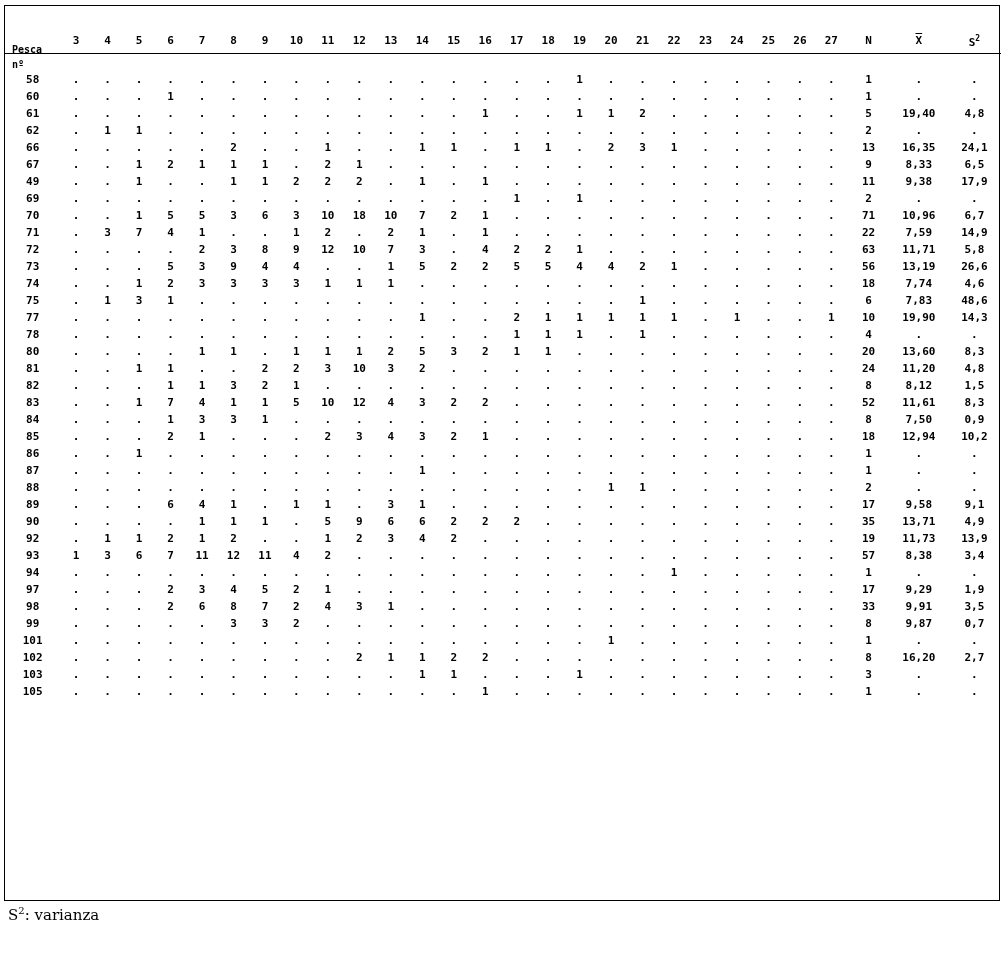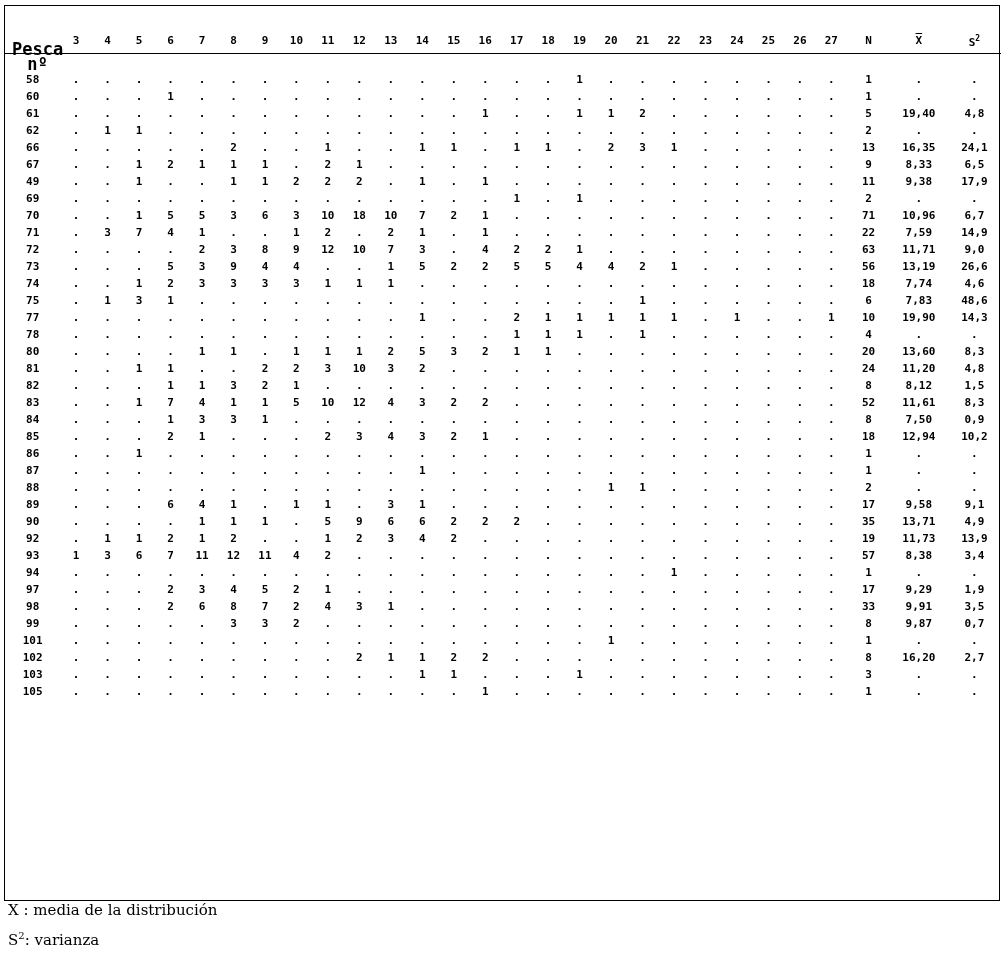--- a/index.html
+++ b/index.html
@@ -90,24 +90,24 @@
   td.dot {
     font-size: 11px;
   }
   .spacer-row td {
     height: 14px;
   }
   .pesca-label {
     position: absolute;
     left: 7px;
     top: 36px;
-    font-size: 17px;
+    font-size: 10px;
     font-weight: bold;
     line-height: 15px;
-    text-align: center;
+    text-align: left;
   }
   .sup {
     font-size: 8px;
     vertical-align: super;
   }
   .legend {
     position: absolute;
     left: 8px;
     top: 898px;
     font-family: "DejaVu Serif", serif;
@@ -503,21 +503,21 @@
             <td class="c-size dot">.</td>
             <td class="c-size dot">.</td>
             <td class="c-size dot">.</td>
             <td class="c-size dot">.</td>
             <td class="c-size dot">.</td>
             <td class="c-size dot">.</td>
             <td class="c-size dot">.</td>
             <td class="c-size dot">.</td>
             <td class="c-n">63</td>
             <td class="c-mean">11,71</td>
-            <td class="c-var">9,0</td>
+            <td class="c-var">5,8</td>
           </tr>
           <tr>
             <td class="c-pesca">73</td>
             <td class="c-size dot">.</td>
             <td class="c-size dot">.</td>
             <td class="c-size dot">.</td>
             <td class="c-size">5</td>
             <td class="c-size">3</td>
             <td class="c-size">9</td>
             <td class="c-size">4</td>
@@ -1316,17 +1316,16 @@
             <td class="c-size dot">.</td>
             <td class="c-n">1</td>
             <td class="c-mean">.</td>
             <td class="c-var">.</td>
           </tr>
         </tbody>
     </table>
   </div>
 
   <div class="legend">
-    <div><span class="overline">X</span><span> : media de la distribución</span></div>
     <div><span>S</span><sup>2</sup><span>: varianza</span></div>
   </div>
 
 </div>
 
 </body></html>

